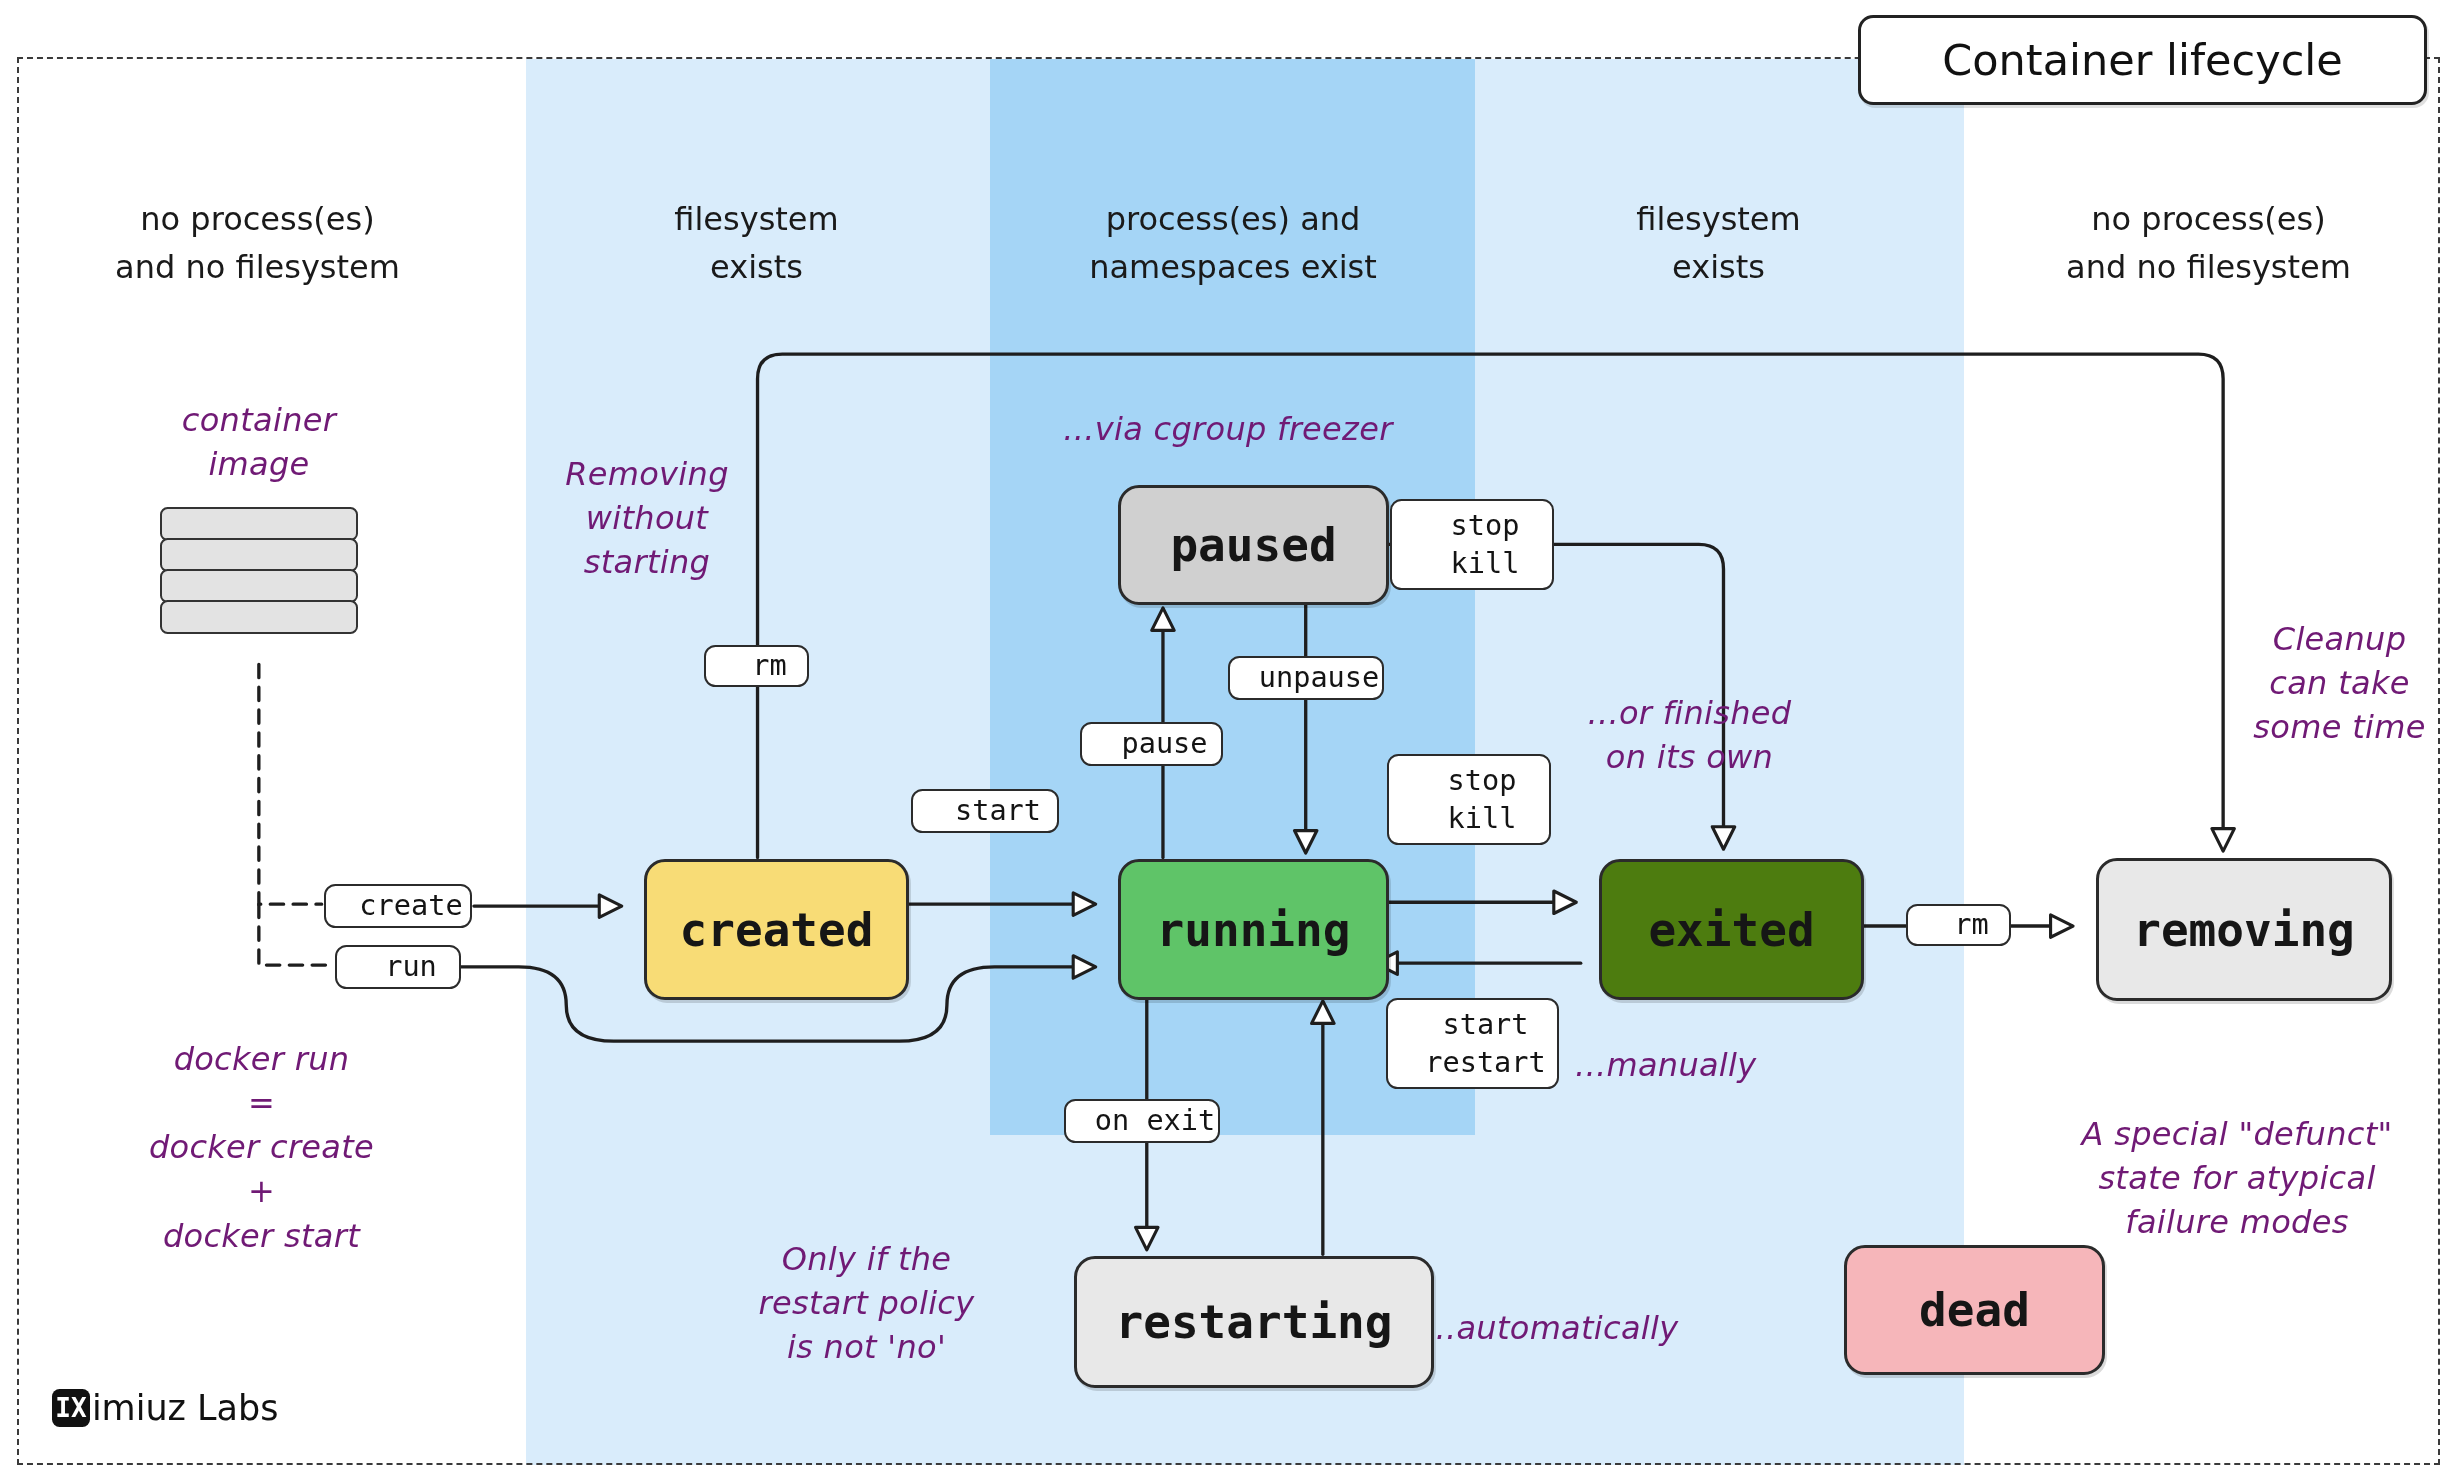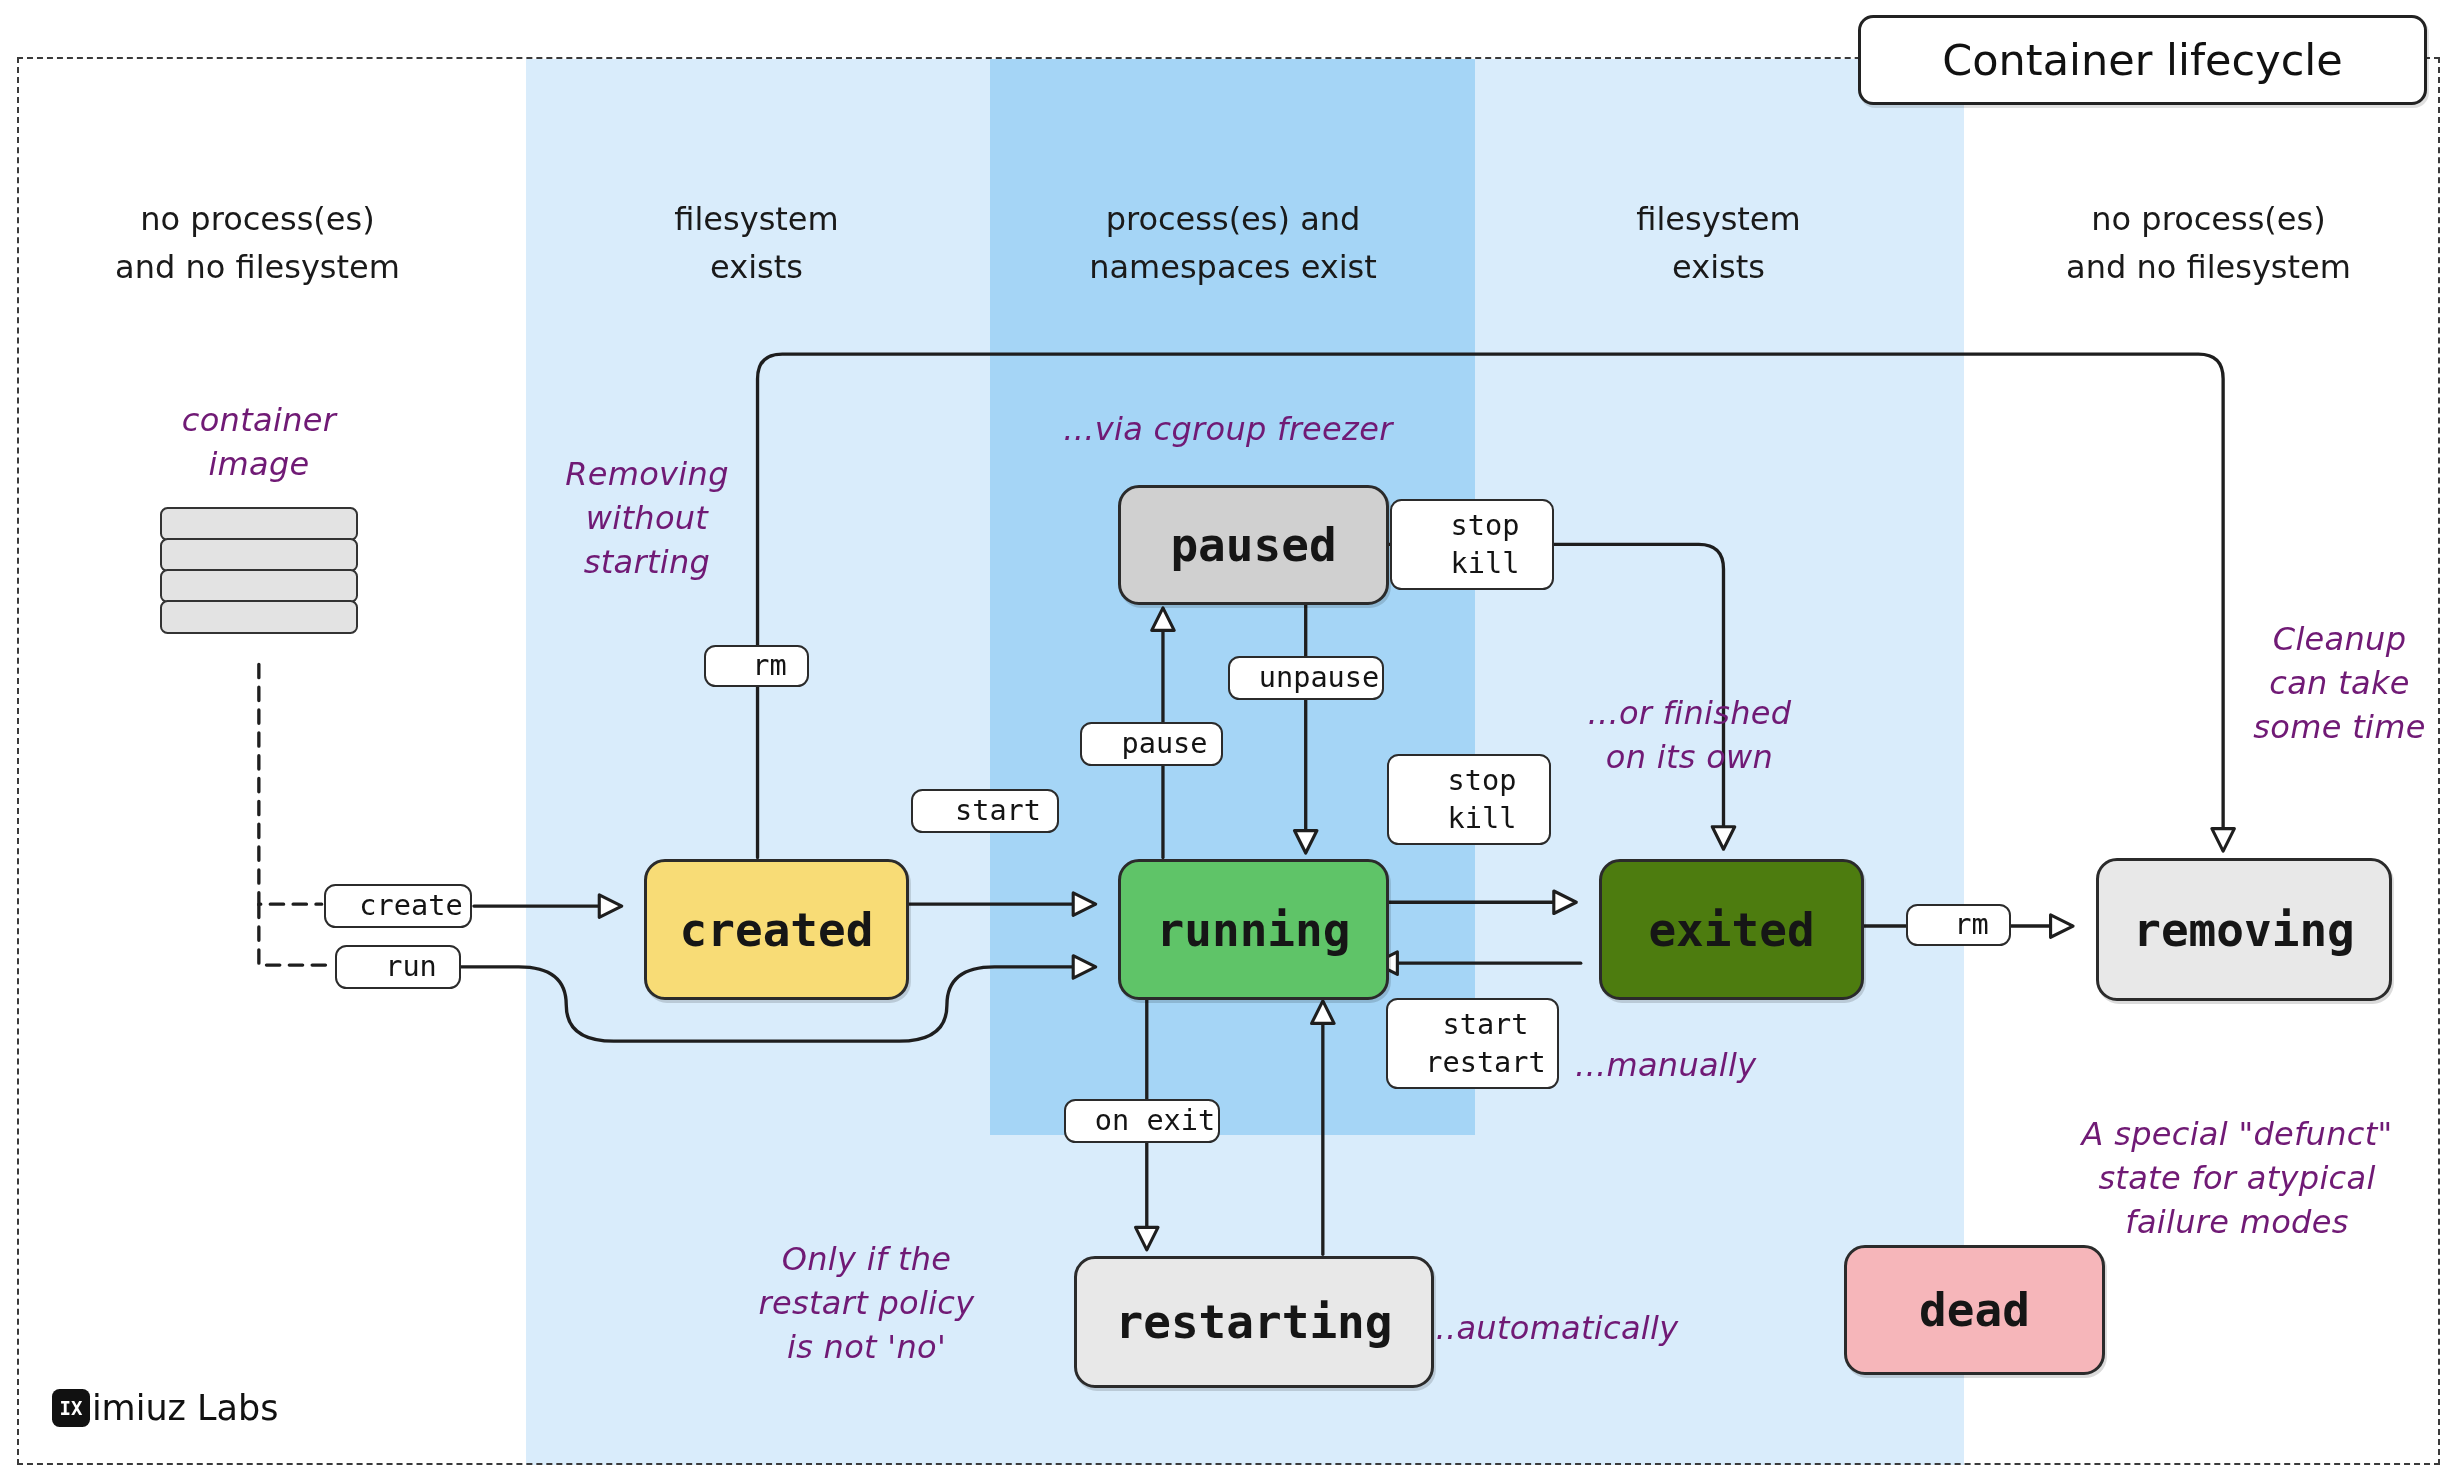--- a/index.html
+++ b/index.html
@@ -53,21 +53,21 @@
   .nt-manually{left:1575px;top:1043px;width:267px;text-align:left;}
   .nt-automatically{left:1425px;top:1306px;width:305px;text-align:left;}
   .nt-defunct{left:2042px;top:1112px;width:390px;}
   .image-icon{position:absolute;left:160px;top:507px;width:198px;z-index:3;}
   .image-icon .bar{height:34px;background:#e3e3e3;border:2.9px solid #333;border-radius:7.6px;
                    margin-top:-2.9px;box-sizing:border-box;}
   .image-icon .bar:first-child{margin-top:0;}
   .logo{position:absolute;left:52px;top:1388px;z-index:3;display:flex;align-items:center;gap:1.9px;}
   .logo-mark{width:38px;height:38px;background:#111;border-radius:7.6px;color:#fff;display:flex;
              align-items:center;justify-content:center;font-family:"DejaVu Sans Mono",monospace;
-             font-weight:bold;font-size:19px;}
+             font-weight:bold;font-size:26px;}
   .logo-text{font-size:35px;color:#111;}
 </style>
 </head>
 <body>
 
 <div class="canvas">
 
   <div class="zone zone-light" style="background: rgb(217, 236, 251);"></div>
   <div class="zone zone-dark" style="background: rgb(165, 213, 246);"></div>
   <div class="outer-border"></div>
@@ -122,20 +122,25 @@
 image</div>
   <div class="note nt-removing-without">Removing
 without
 starting</div>
   <div class="note nt-cgroup">...via cgroup freezer</div>
   <div class="note nt-cleanup">Cleanup
 can take
 some time</div>
   <div class="note nt-finished">...or finished
 on its own</div>
+  <div class="note nt-docker-run">docker run
+=
+docker create
++
+docker start</div>
   <div class="note nt-restart-policy">Only if the
 restart policy
 is not 'no'</div>
   <div class="note nt-manually">...manually</div>
   <div class="note nt-automatically">...automatically</div>
   <div class="note nt-defunct">A special "defunct"
 state for atypical
 failure modes</div>
 
   <div class="state st-created" style="background: rgb(248, 220, 118);">created</div>

